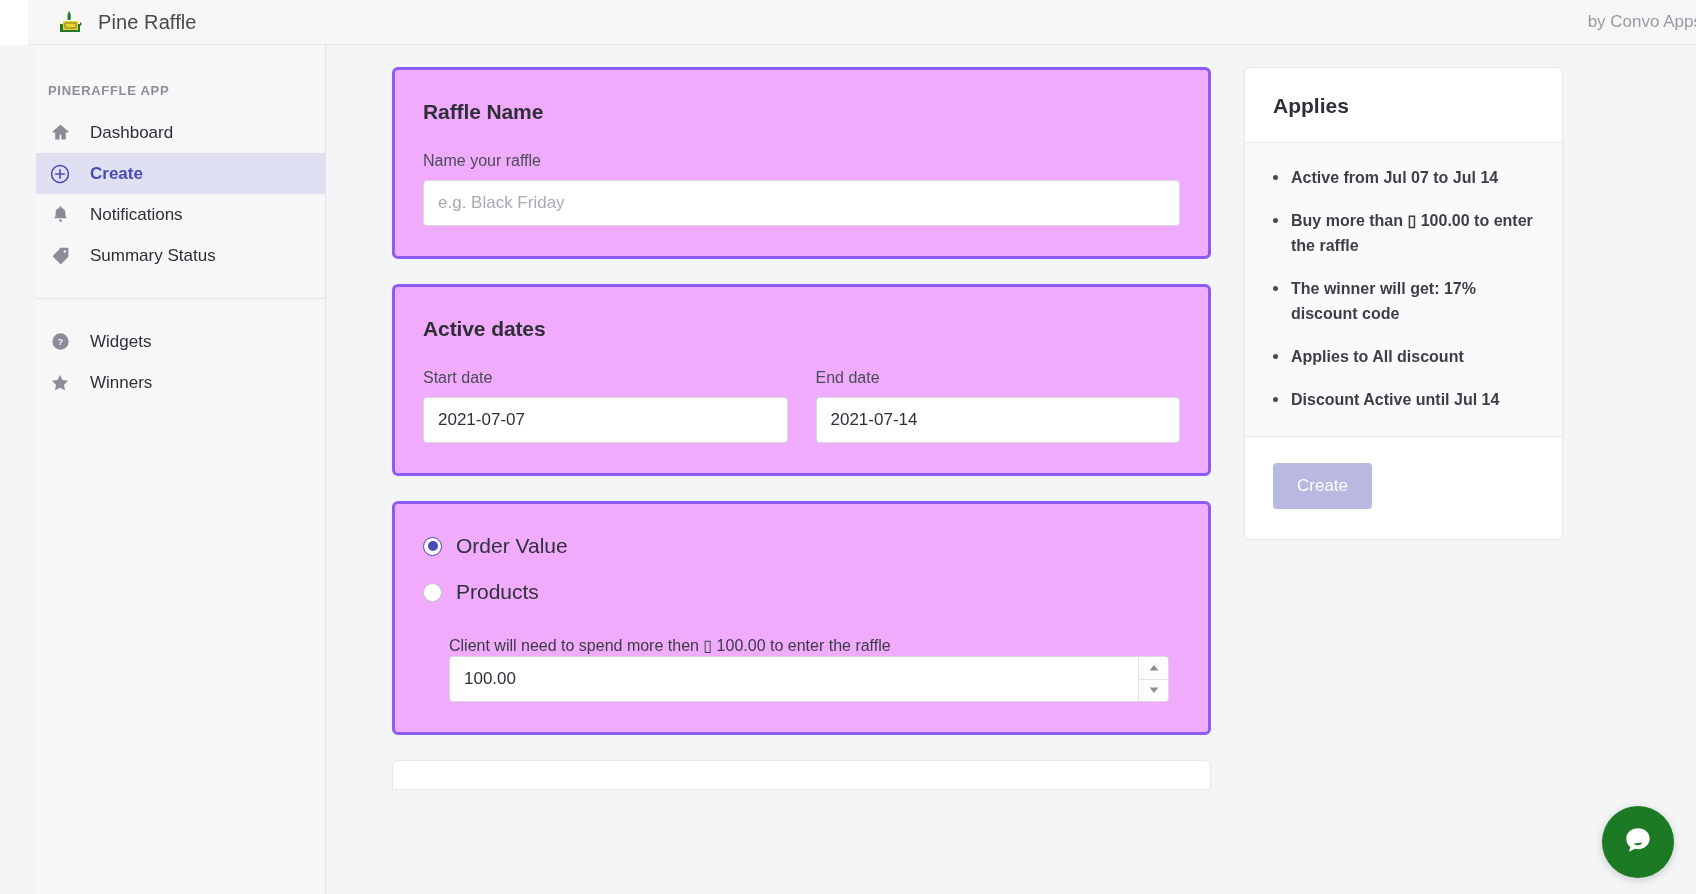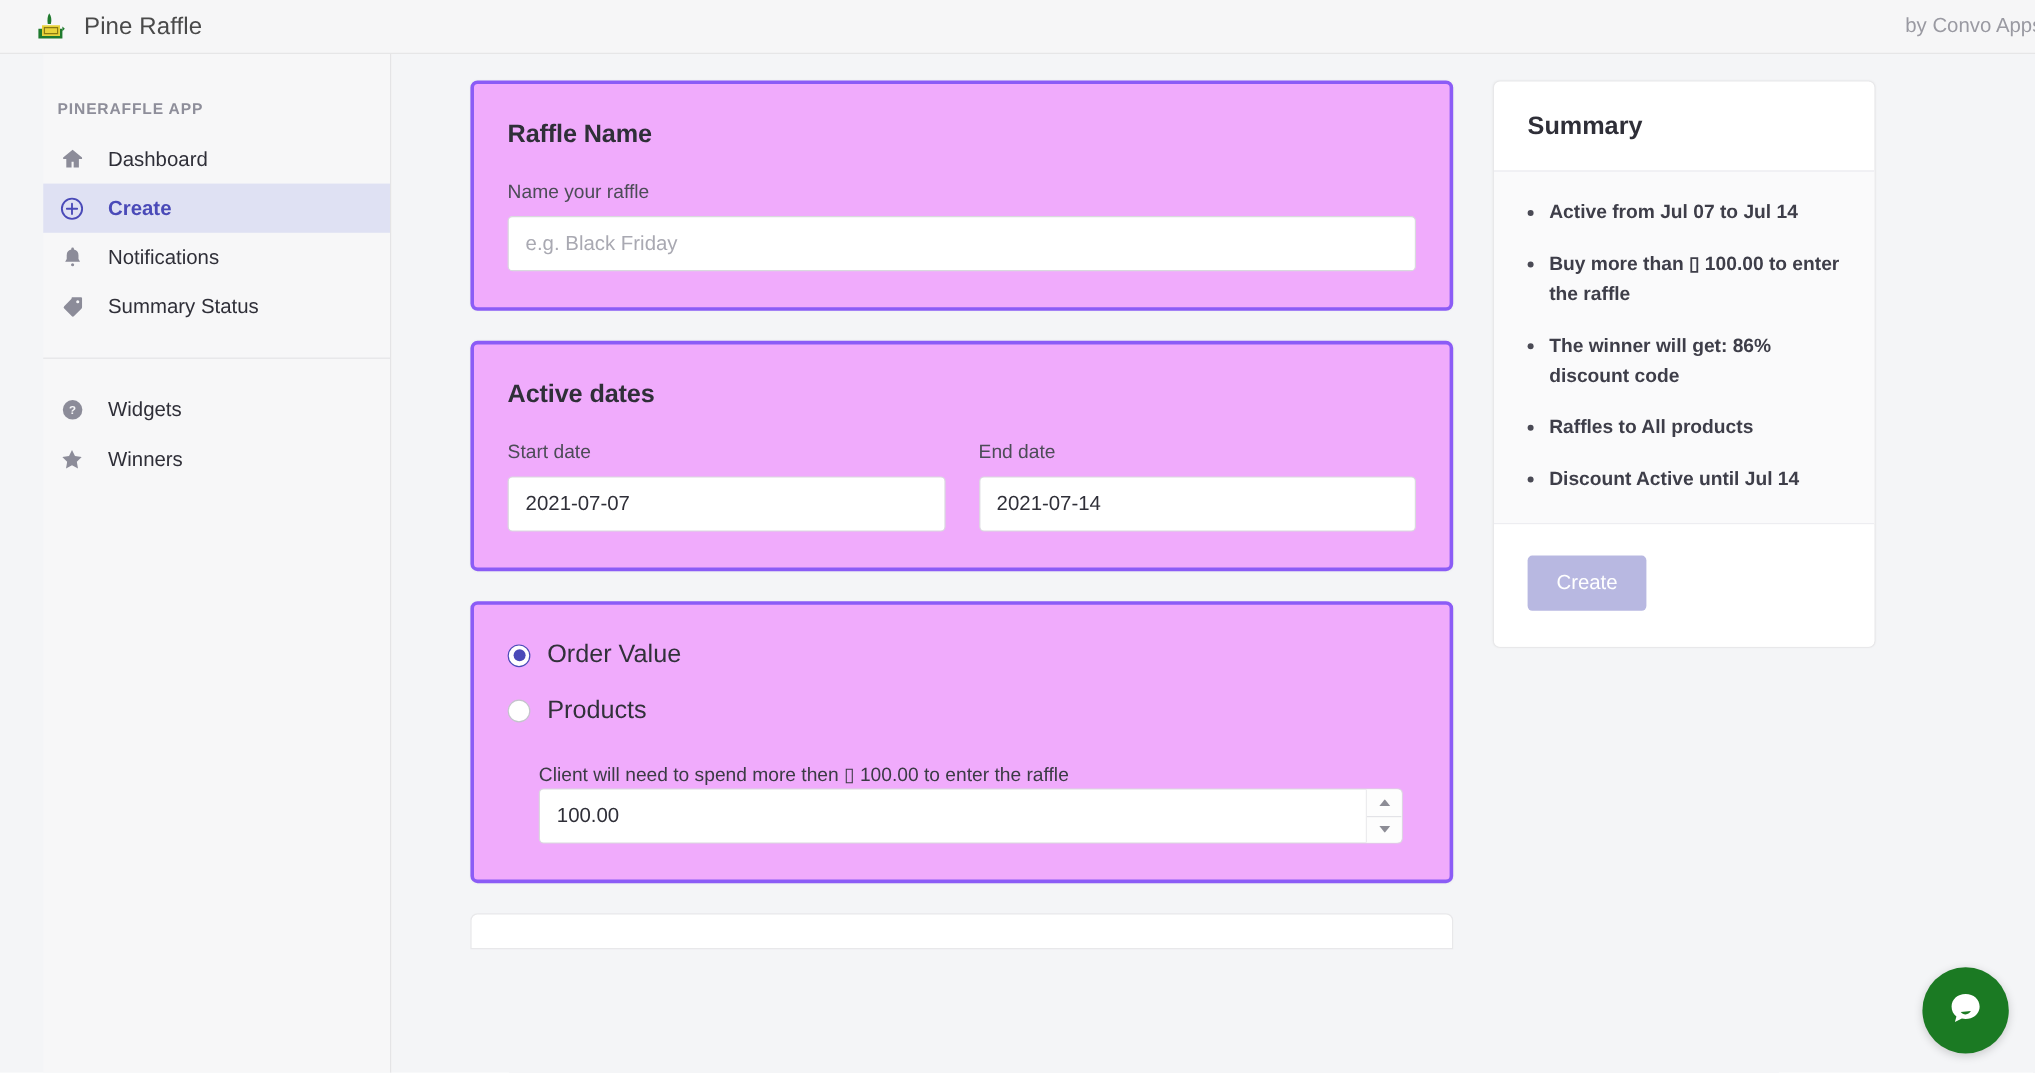--- a/index.html
+++ b/index.html
@@ -15,20 +15,21 @@
   .topbar {
     height: 45px;
     background: #f6f6f7;
     border-bottom: 1px solid #e6e6e7;
     display: flex;
     align-items: center;
     justify-content: space-between;
     padding: 0 0 0 30px;
     position: relative;
     z-index: 5;
+    margin-left: 28px;
   }
   .brand { display: flex; align-items: center; gap: 14px; }
   .brand-logo {
     width: 26px; height: 24px;
     display: block;
   }
   .brand-title {
     font-size: 20px;
     color: #4a4a4a;
     font-weight: 400;
@@ -412,27 +413,27 @@
             </span>
           </div>
         </div>
       </section>
 
       <div class="card-partial"></div>
     </div>
 
     <aside class="col-summary">
       <div class="summary-card">
-        <div class="summary-head">Summary</div>
+        <div class="summary-head">Applies</div>
         <div class="summary-body">
           <ul>
             <li>Active from Jul 07 to Jul 14</li>
             <li>Buy more than ▯ 100.00 to enter the raffle</li>
-            <li>The winner will get: 86% discount code</li>
-            <li>Raffles to All products</li>
+            <li>The winner will get: 17% discount code</li>
+            <li>Applies to All discount</li>
             <li>Discount Active until Jul 14</li>
           </ul>
         </div>
         <div class="summary-foot">
           <button class="btn-create">Create</button>
         </div>
       </div>
     </aside>
 
     <div class="chat-fab">

